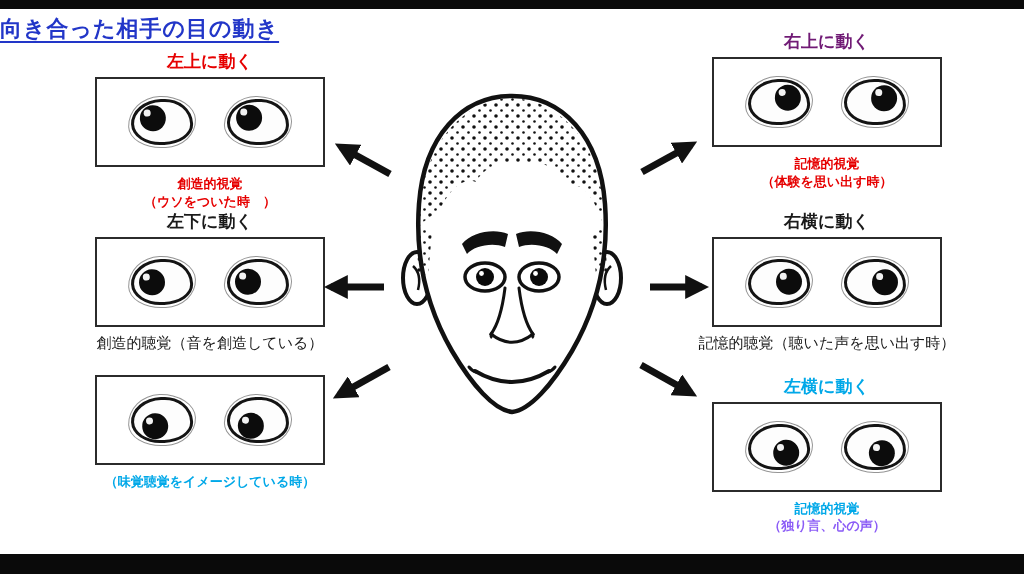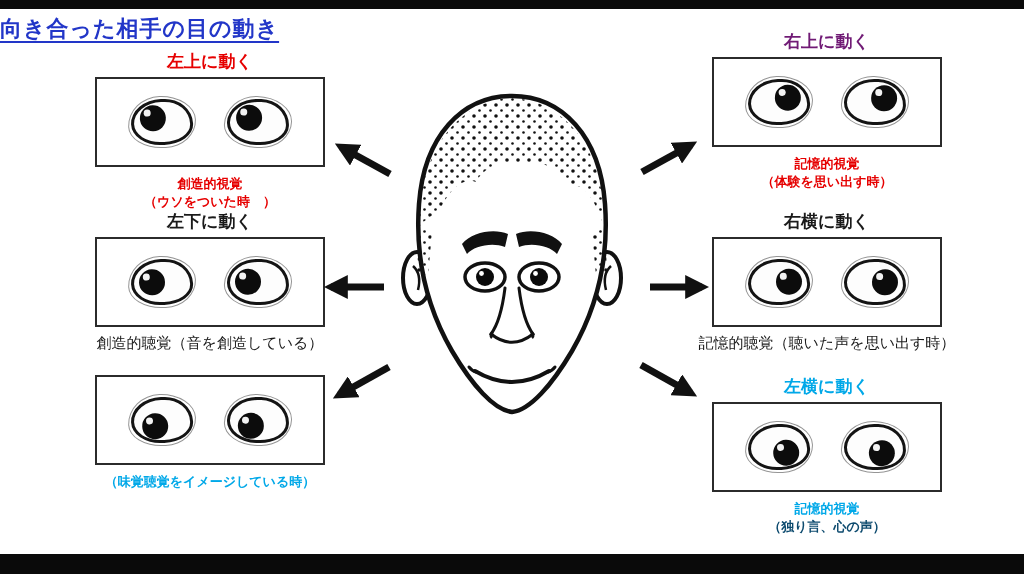--- a/index.html
+++ b/index.html
@@ -162,21 +162,21 @@
     <div class="eye-box" data-gaze="right-down">
       <div class="eye eye-a">
           <div class="pupil"></div>
         </div>
       <div class="eye eye-b">
           <div class="pupil"></div>
         </div>
     </div>
     <div class="caption">
       <div style="color: rgb(0, 168, 232);">記憶的視覚</div>
-      <div style="color: #0c4a6e;">（独り言、心の声）</div>
+      <div style="color: #8b5cf6; font-family: Liberation Mono, monospace;">（独り言、心の声）</div>
     </div>
   </div>
 
   <div class="face-wrap">
     <svg viewBox="0 0 280 340" width="280" height="340" xmlns="http://www.w3.org/2000/svg">
       <defs>
         <pattern id="hairdots" width="11" height="11" patternUnits="userSpaceOnUse">
           <circle cx="3" cy="3" r="1.8" fill="#111"></circle>
           <circle cx="8.5" cy="8.5" r="1.3" fill="#111"></circle>
         </pattern>

